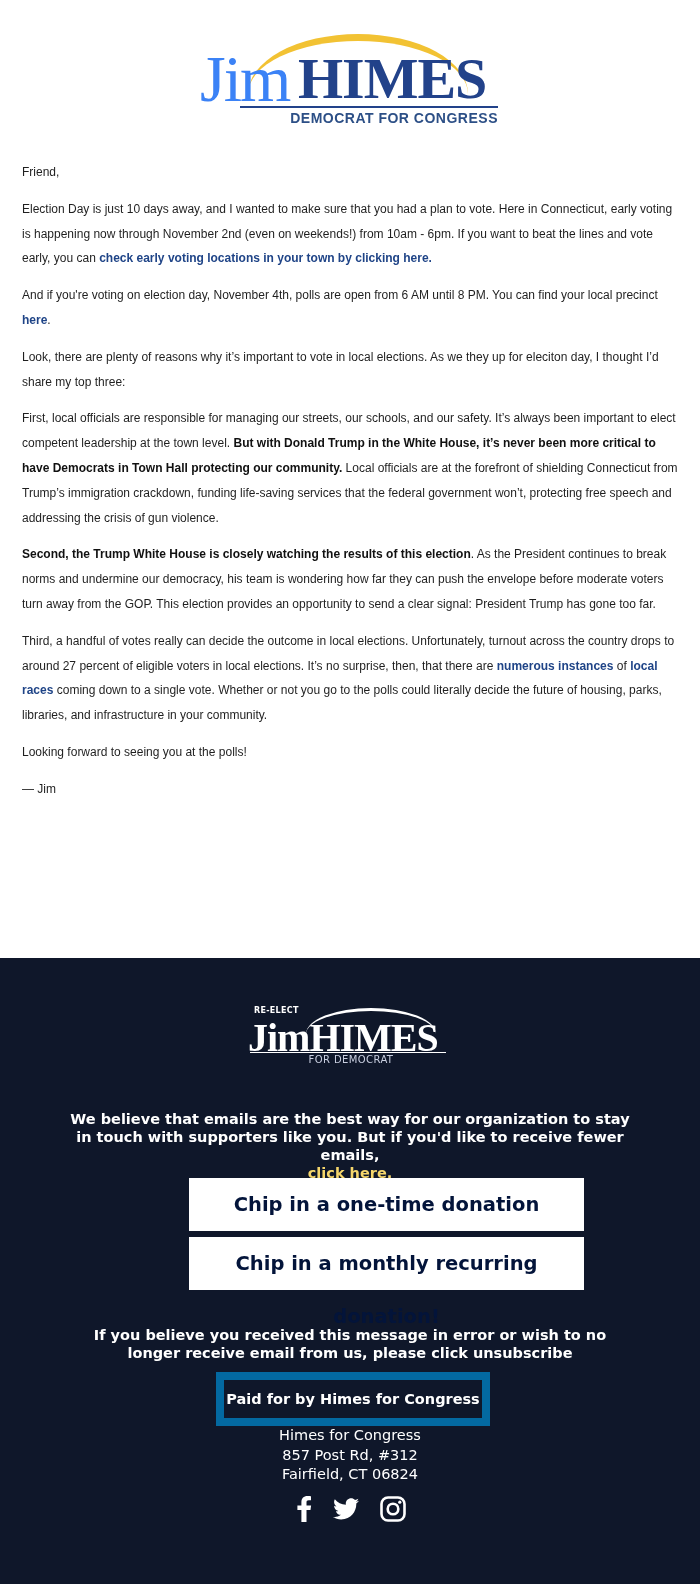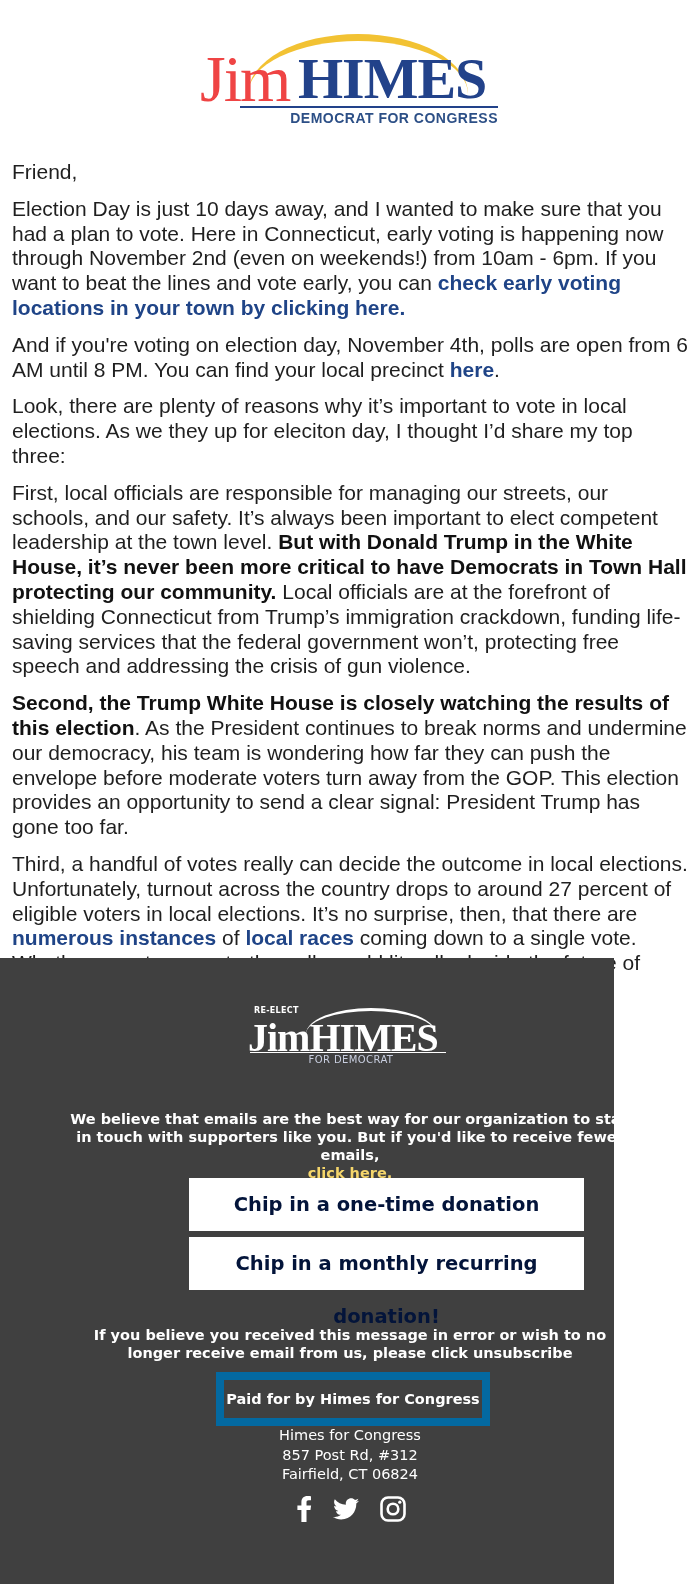--- a/index.html
+++ b/index.html
@@ -1,29 +1,29 @@
 <!DOCTYPE html>
 <html><head>
 <meta charset="utf-8">
 <style>
   html, body { margin:0; padding:0; background:#ffffff; }
   body { width:700px; height:1584px; overflow:hidden; font-family:"Liberation Sans", sans-serif; }
   .page { width:700px; }
   .header { height:160px; position:relative; }
   .logo { position:absolute; left:198px; top:34px; width:304px; height:96px; }
   .logo .arc { position:absolute; left:50px; top:0; width:220px; height:60px; border-top:7px solid #f2c233; border-radius:50% 50% 0 0 / 100% 100% 0 0; box-sizing:border-box; }
-  .logo .jim { position:absolute; left:2px; top:12px; font-family:"Liberation Serif", serif; font-size:66px; color:#ef4444; letter-spacing:-2px; line-height:66px; }
+  .logo .jim { position:absolute; left:2px; top:12px; font-family:"Liberation Serif", serif; font-size:66px; color:#3b82f6; letter-spacing:-2px; line-height:66px; }
   .logo .himes { position:absolute; left:100px; top:12px; font-family:"Liberation Serif", serif; font-size:58px; font-weight:bold; color:#22428a; line-height:66px; letter-spacing:-1px; }
   .logo .rule { position:absolute; left:42px; top:72px; width:258px; height:2px; background:#22428a; }
   .logo .sub { position:absolute; left:52px; top:76px; width:248px; text-align:right; font-size:14px; font-weight:bold; color:#2c4f86; letter-spacing:0.5px; }
-  .body { padding:0 12px; color:#1f1f1f; font-size:21px; line-height:24.8px; }
+  .body { padding:0 22px; color:#1f1f1f; font-size:12px; line-height:24.8px; }
   .body p { margin:0 0 12px 0; }
   .body a { color:#1f4487; font-weight:bold; text-decoration:none; }
   .body b { font-weight:bold; color:#111; }
-  .footer { position:absolute; top:958px; left:0; width:614px; height:626px; background:#404040; color:#fff; font-family:"DejaVu Sans", sans-serif; }
+  .footer { position:absolute; top:958px; left:0; width:700px; height:626px; background:#0f172a; color:#fff; font-family:"DejaVu Sans", sans-serif; }
   .flogo { position:absolute; left:246px; top:44px; width:210px; height:70px; }
   .flogo .re { position:absolute; left:8px; top:4px; font-size:8px; font-weight:bold; letter-spacing:0.3px; }
   .flogo .arc2 { position:absolute; left:60px; top:6px; width:130px; height:26px; border-top:3px solid #fff; border-radius:50% 50% 0 0 / 100% 100% 0 0; box-sizing:border-box; }
   .flogo .name { position:absolute; left:2px; top:14px; font-family:"Liberation Serif", serif; font-size:40px; font-weight:bold; letter-spacing:-1px; line-height:44px; }
   .flogo .rule2 { position:absolute; left:4px; top:50px; width:196px; height:1px; background:#fff; }
   .flogo .fc { position:absolute; left:0; top:52px; width:210px; text-align:center; font-size:10px; color:#c9cfe0; letter-spacing:0.4px; }
   .note { position:absolute; left:70px; width:560px; text-align:center; font-size:14.5px; font-weight:bold; line-height:18px; }
   .note1 { top:152px; }
   .note a { color:#f5d66b; text-decoration:underline; }
   .btn { position:absolute; left:150px; width:395px; height:53px; background:#fff; color:#03143a; text-align:center; font-size:19.5px; font-weight:bold; line-height:53px;margin-left:39px; }

